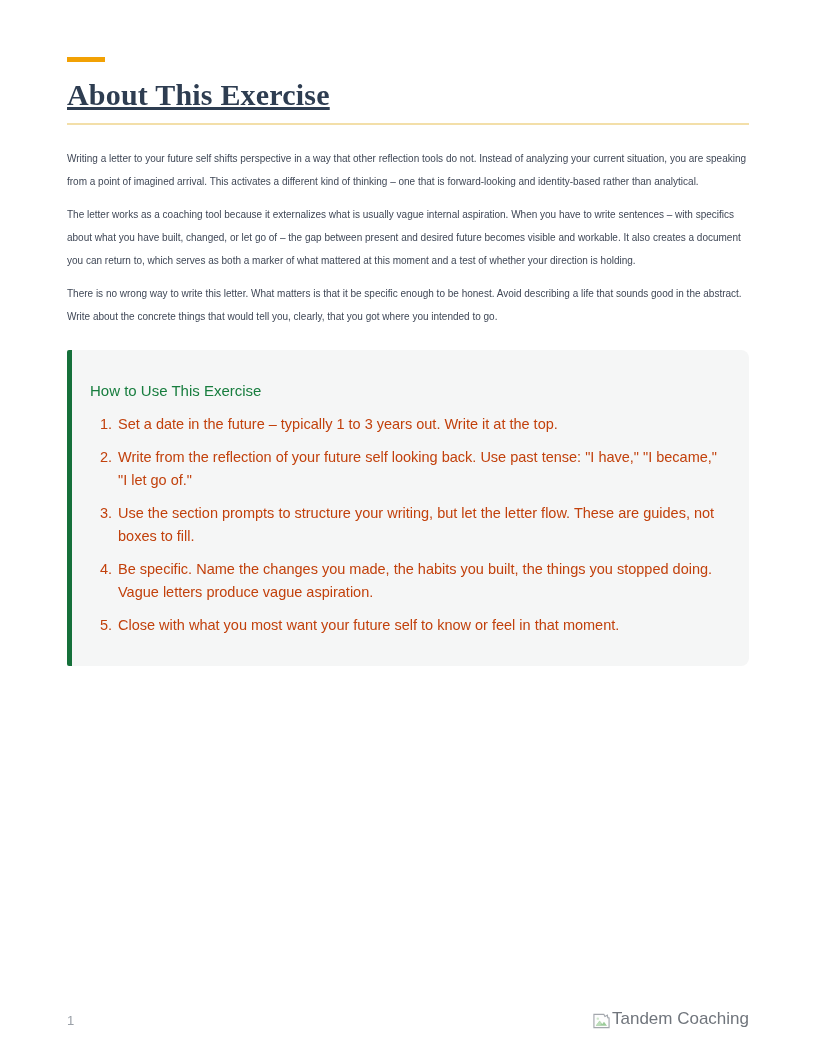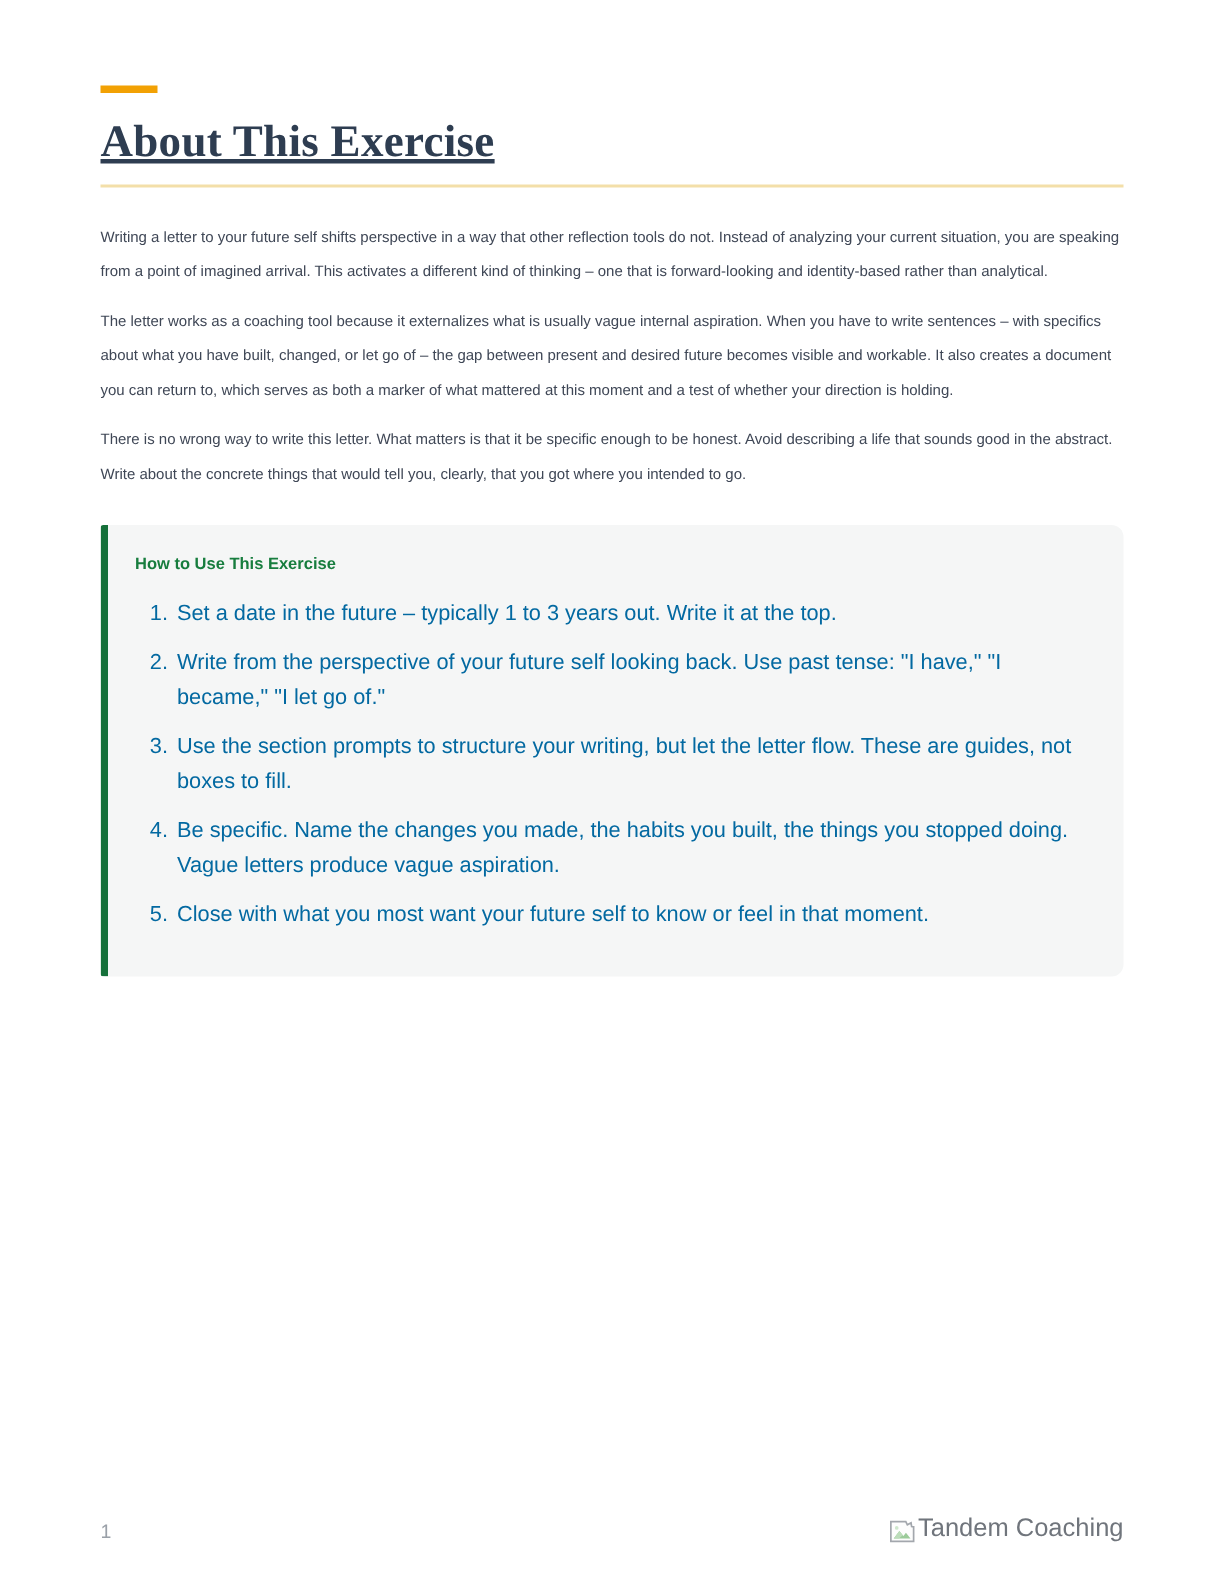--- a/index.html
+++ b/index.html
@@ -46,33 +46,34 @@
   }
 
   .callout {
     margin-top: 22px;
     background: #f5f6f6;
     border-left: 5px solid #15703a;
     border-radius: 2px 8px 8px 2px;
     padding: 17px 28px 25px 18px;
   }
   .callout h2 {
-    font-size: 11px;
-    font-weight: 700;
+    font-size: 15px;
+    font-weight: 400;
     color: #177d3e;
     line-height: 18px;
+    margin-top: 15px;
   }
   .callout ol {
     margin-top: 13px;
     padding-left: 26px;
   }
   .callout li {
     font-size: 14.5px;
     line-height: 23px;
-    color: #0369a1;
+    color: #c2410c;
     margin-bottom: 10px;
     padding-left: 2px;
   }
   .callout li:last-child { margin-bottom: 4px; }
 
   .page-footer {
     position: absolute;
     left: 67px;
     right: 67px;
     bottom: 27px;
@@ -109,21 +110,21 @@
     <section class="intro">
       <p>Writing a letter to your future self shifts perspective in a way that other reflection tools do not. Instead of analyzing your current situation, you are speaking from a point of imagined arrival. This activates a different kind of thinking – one that is forward-looking and identity-based rather than analytical.</p>
       <p>The letter works as a coaching tool because it externalizes what is usually vague internal aspiration. When you have to write sentences – with specifics about what you have built, changed, or let go of – the gap between present and desired future becomes visible and workable. It also creates a document you can return to, which serves as both a marker of what mattered at this moment and a test of whether your direction is holding.</p>
       <p>There is no wrong way to write this letter. What matters is that it be specific enough to be honest. Avoid describing a life that sounds good in the abstract. Write about the concrete things that would tell you, clearly, that you got where you intended to go.</p>
     </section>
 
     <aside class="callout">
       <h2>How to Use This Exercise</h2>
       <ol>
         <li>Set a date in the future – typically 1 to 3 years out. Write it at the top.</li>
-        <li>Write from the perspective of your future self looking back. Use past tense: "I have," "I became," "I let go of."</li>
+        <li>Write from the reflection of your future self looking back. Use past tense: "I have," "I became," "I let go of."</li>
         <li>Use the section prompts to structure your writing, but let the letter flow. These are guides, not boxes to fill.</li>
         <li>Be specific. Name the changes you made, the habits you built, the things you stopped doing. Vague letters produce vague aspiration.</li>
         <li>Close with what you most want your future self to know or feel in that moment.</li>
       </ol>
     </aside>
 
   </div>
 
   <footer class="page-footer">
     <span class="page-number">1</span>

